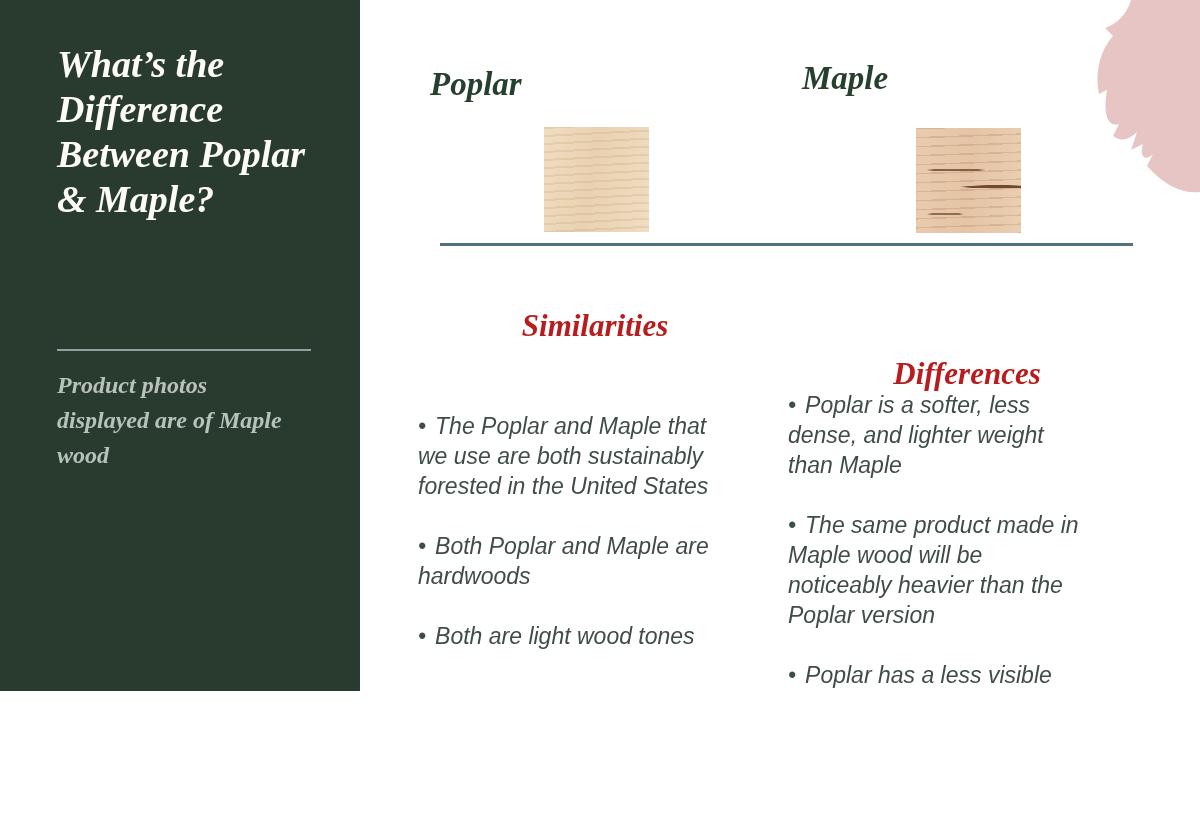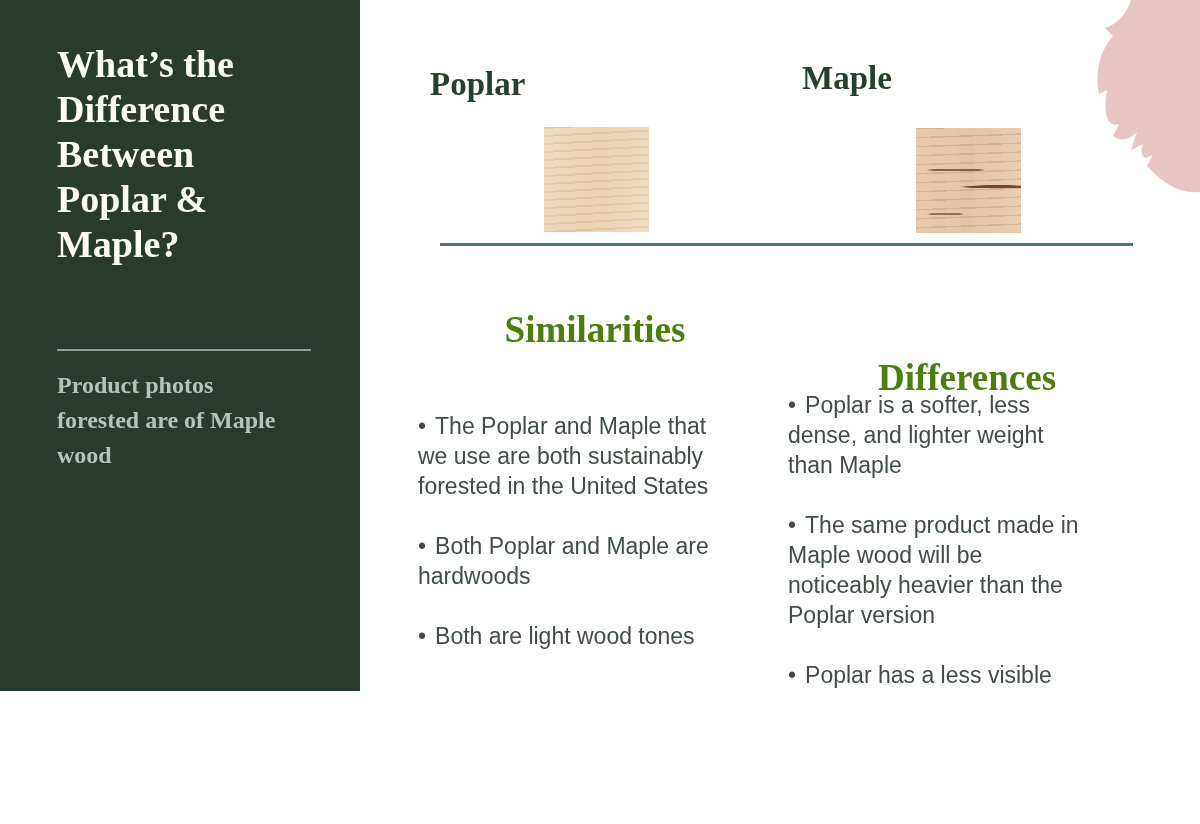--- a/index.html
+++ b/index.html
@@ -3,20 +3,21 @@
 <meta charset="utf-8">
 <style>
   html, body { margin: 0; padding: 0; background: #ffffff; }
   .page {
     position: relative;
     width: 1200px;
     height: 691px;
     overflow: hidden;
     background: #ffffff;
     font-family: "Liberation Sans", sans-serif;
+    font-style: italic;
   }
 
   
   .sidebar {
     position: absolute;
     left: 0; top: 0;
     width: 360px; height: 824px;
     background: #293b2f;
   }
   .sidebar-title {
@@ -94,22 +95,22 @@
   }
 
   
   .section-title {
     position: absolute;
     margin: 0;
     width: 330px;
     text-align: center;
     font-family: "Liberation Serif", "DejaVu Serif", serif;
     font-weight: 700;
-    font-size: 37px;
-    color: #4d7c0f;
+    font-size: 31px;
+    color: #b91c1c;
   }
   .section-title.similarities { left: 430px; top: 308px; }
   .section-title.differences  { left: 802px; top: 308px; margin-top: 48px; }
 
   
   .bullet-list {
     position: absolute;
     top: 390px;
     font-size: 23px;
     line-height: 30px;
@@ -133,21 +134,21 @@
   }
 </style>
 </head>
 <body>
 
 <div class="page">
 
   <aside class="sidebar">
     <h1 class="sidebar-title">What’s the Difference Between Poplar &amp; Maple?</h1>
     <div class="sidebar-divider"></div>
-    <p class="sidebar-note">Product photos forested are of Maple wood</p>
+    <p class="sidebar-note">Product photos displayed are of Maple wood</p>
   </aside>
 
   <h2 class="wood-name poplar">Poplar</h2>
   <h2 class="wood-name maple">Maple</h2>
 
   <div class="swatch poplar"></div>
   <div class="swatch maple"></div>
 
   <div class="content-divider"></div>
 

